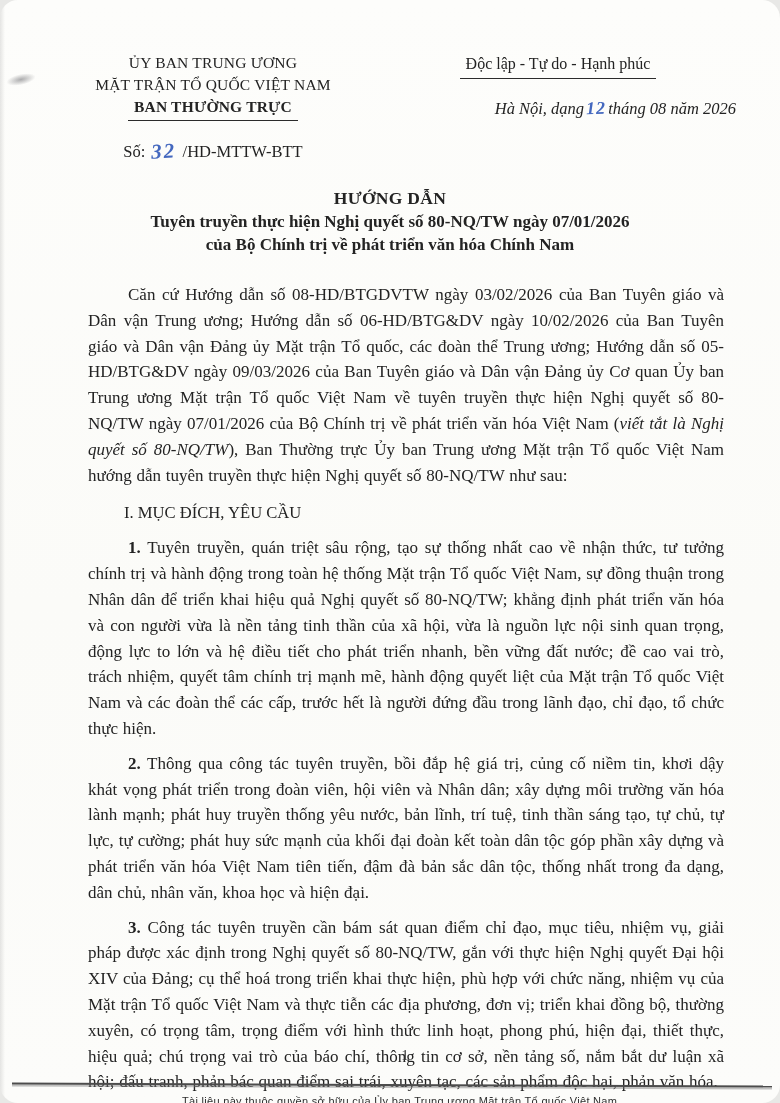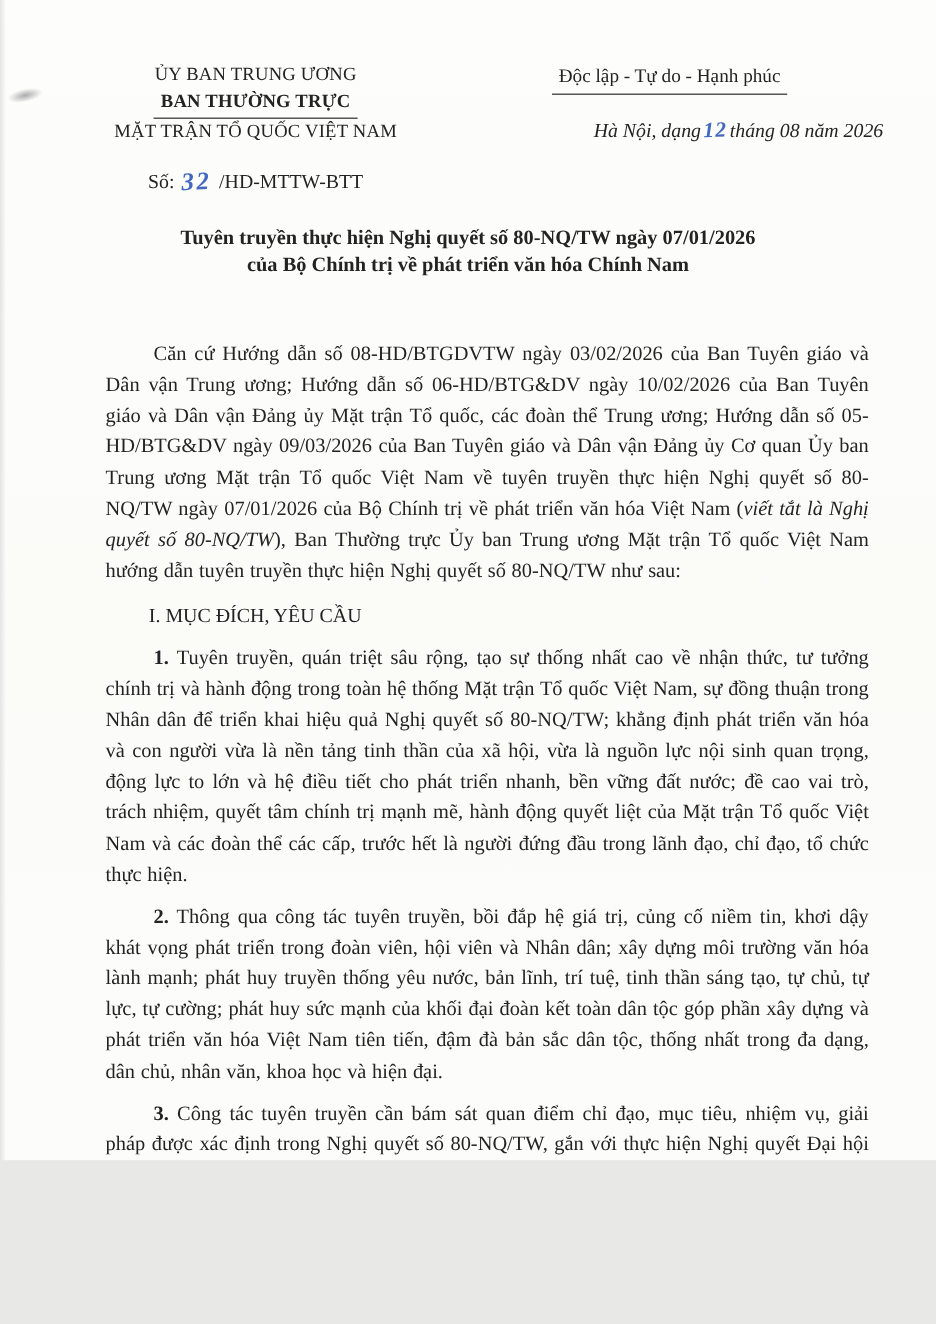--- a/index.html
+++ b/index.html
@@ -1,23 +1,24 @@
 <!DOCTYPE html>
 <html lang="vi"><head>
 <meta charset="utf-8">
 <style>
   html, body { margin: 0; padding: 0; background: #e8e8e6; }
   .page {
     position: relative;
-    width: 780px; height: 967px;
+    width: 780px; height: 1103px;
     margin: 0 auto;
     background: linear-gradient(180deg, #fdfdfb 0%, #fbfbf8 55%, #fcfcfa 100%);
     overflow: hidden;
     font-family: "Liberation Serif", "DejaVu Serif", serif;
     color: #232323;
+    border-radius: 18px;
   }
 
   
   .header-row { position: absolute; top: 52px; left: 48px; width: 690px; display: flex; }
   .header-left { width: 330px; text-align: center; }
   .header-right { width: 360px; text-align: center; margin-left: 0; }
   .h-line { font-size: 15.5px; line-height: 22px; letter-spacing: .2px; }
   .h-line.bold { font-weight: bold; }
   .underlined { display: inline-block; border-bottom: 1.4px solid #2b2b2b; padding: 0 6px 2px 6px; }
   .motto { font-weight: normal; font-size: 16px; line-height: 24px; }
@@ -85,37 +86,38 @@
 <body>
 
 <div class="page">
 
   <div class="edge-shade"></div>
   <div class="smudge"></div>
 
   <div class="header-row">
     <div class="header-left">
       <div class="h-line">ỦY BAN TRUNG ƯƠNG</div>
+      <div class="h-line">MẶT TRẬN TỔ QUỐC VIỆT NAM</div>
       <div class="h-line bold"><span class="underlined">BAN THƯỜNG TRỰC</span></div>
-      <div class="h-line">MẶT TRẬN TỔ QUỐC VIỆT NAM</div>
       <div class="doc-number">
         <span>Số:</span>
         <span class="handwriting">32</span>
         <span>/HD-MTTW-BTT</span>
       </div>
     </div>
     <div class="header-right">
       <div class="motto"><span class="underlined">Độc lập - Tự do - Hạnh phúc</span></div>
       <div class="dateline">
         <span>Hà Nội, dạng</span><span class="handwriting">12</span><span>tháng 08 năm 2026</span>
       </div>
     </div>
   </div>
 
   <div class="title-block">
+    <div class="title-main">HƯỚNG DẪN</div>
     <div class="title-sub">Tuyên truyền thực hiện Nghị quyết số 80-NQ/TW ngày 07/01/2026</div>
     <div class="title-sub">của Bộ Chính trị về phát triển văn hóa Chính Nam</div>
   </div>
 
   <div class="body-text">
     <p class="para"><span>Căn cứ Hướng dẫn số 08-HD/BTGDVTW ngày 03/02/2026 của Ban Tuyên giáo và Dân vận Trung ương; Hướng dẫn số 06-HD/BTG&amp;DV ngày 10/02/2026 của Ban Tuyên giáo và Dân vận Đảng ủy Mặt trận Tổ quốc, các đoàn thể Trung ương; Hướng dẫn số 05-HD/BTG&amp;DV ngày 09/03/2026 của Ban Tuyên giáo và Dân vận Đảng ủy Cơ quan Ủy ban Trung ương Mặt trận Tổ quốc Việt Nam về tuyên truyền thực hiện Nghị quyết số 80-NQ/TW ngày 07/01/2026 của Bộ Chính trị về phát triển văn hóa Việt Nam (</span><span class="italic">viết tắt là Nghị quyết số 80-NQ/TW</span><span>), Ban Thường trực Ủy ban Trung ương Mặt trận Tổ quốc Việt Nam hướng dẫn tuyên truyền thực hiện Nghị quyết số 80-NQ/TW như sau:</span></p>
 
     <div class="section-heading">I. MỤC ĐÍCH, YÊU CẦU</div>
 
     <p class="para"><span class="num">1.</span><span> Tuyên truyền, quán triệt sâu rộng, tạo sự thống nhất cao về nhận thức, tư tưởng chính trị và hành động trong toàn hệ thống Mặt trận Tổ quốc Việt Nam, sự đồng thuận trong Nhân dân để triển khai hiệu quả Nghị quyết số 80-NQ/TW; khẳng định phát triển văn hóa và con người vừa là nền tảng tinh thần của xã hội, vừa là nguồn lực nội sinh quan trọng, động lực to lớn và hệ điều tiết cho phát triển nhanh, bền vững đất nước; đề cao vai trò, trách nhiệm, quyết tâm chính trị mạnh mẽ, hành động quyết liệt của Mặt trận Tổ quốc Việt Nam và các đoàn thể các cấp, trước hết là người đứng đầu trong lãnh đạo, chỉ đạo, tổ chức thực hiện.</span></p>

